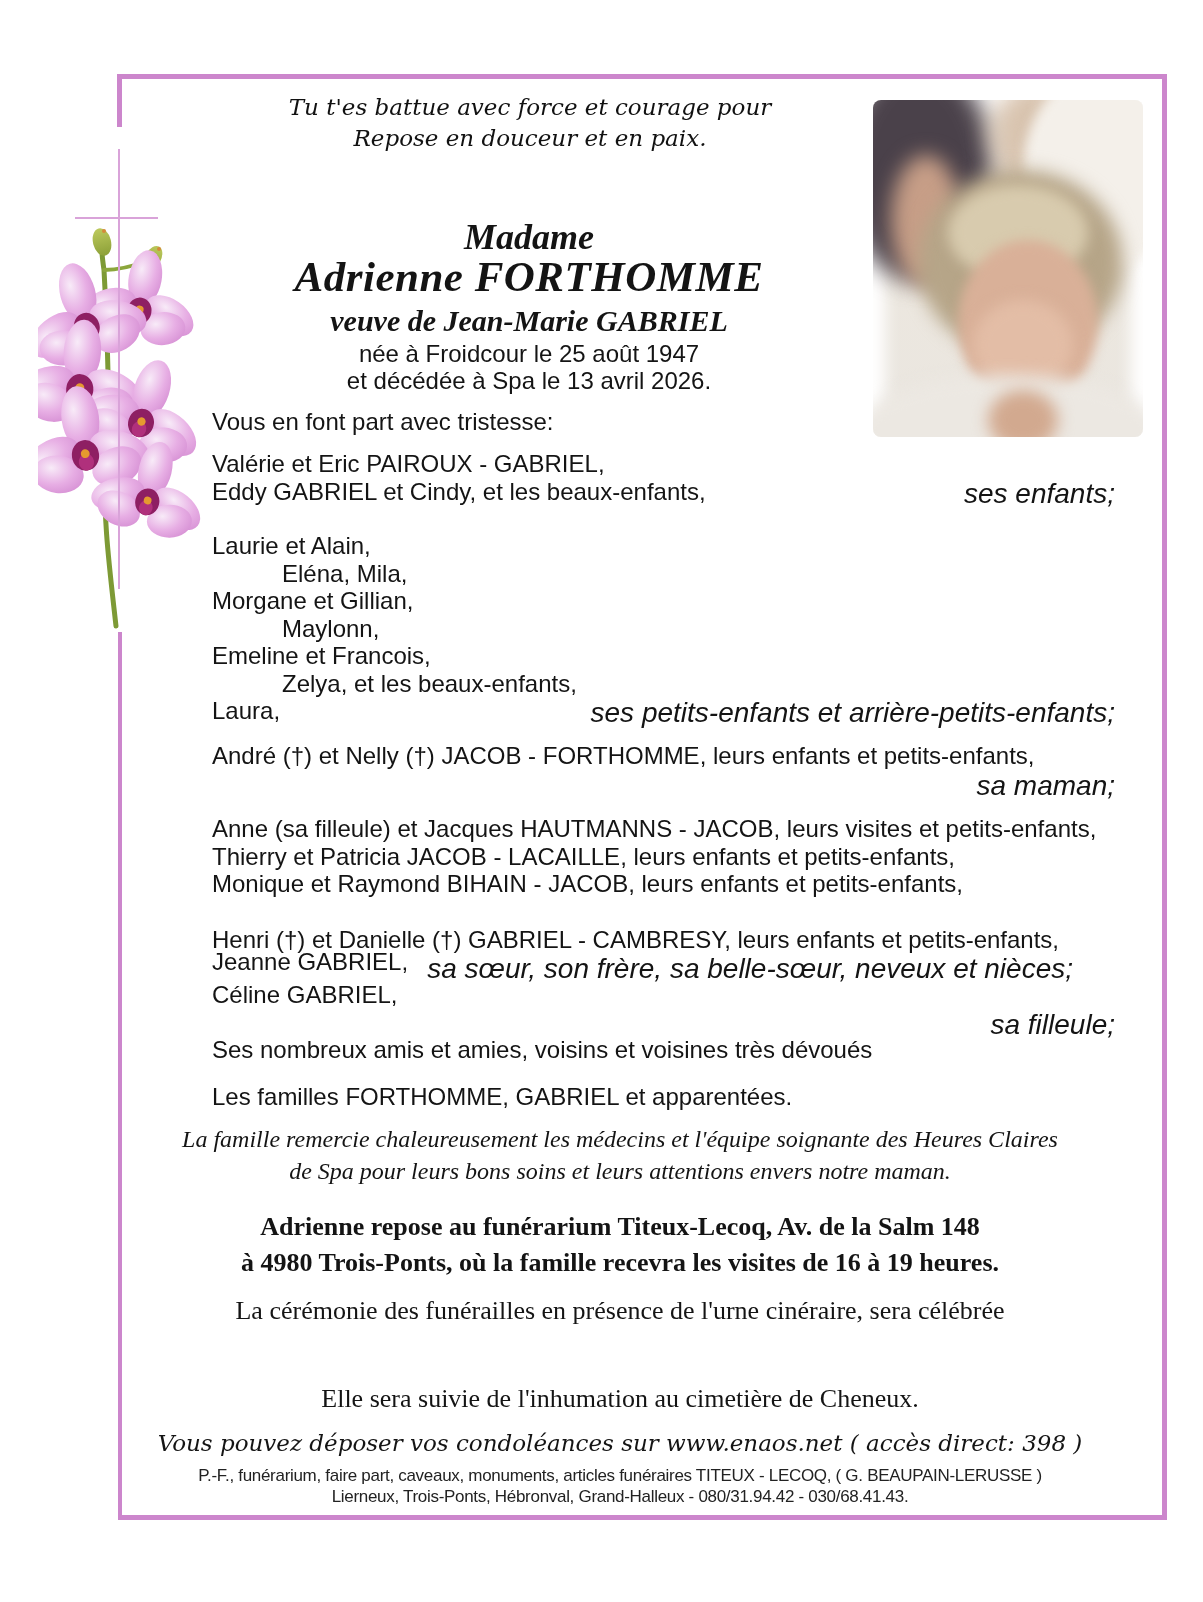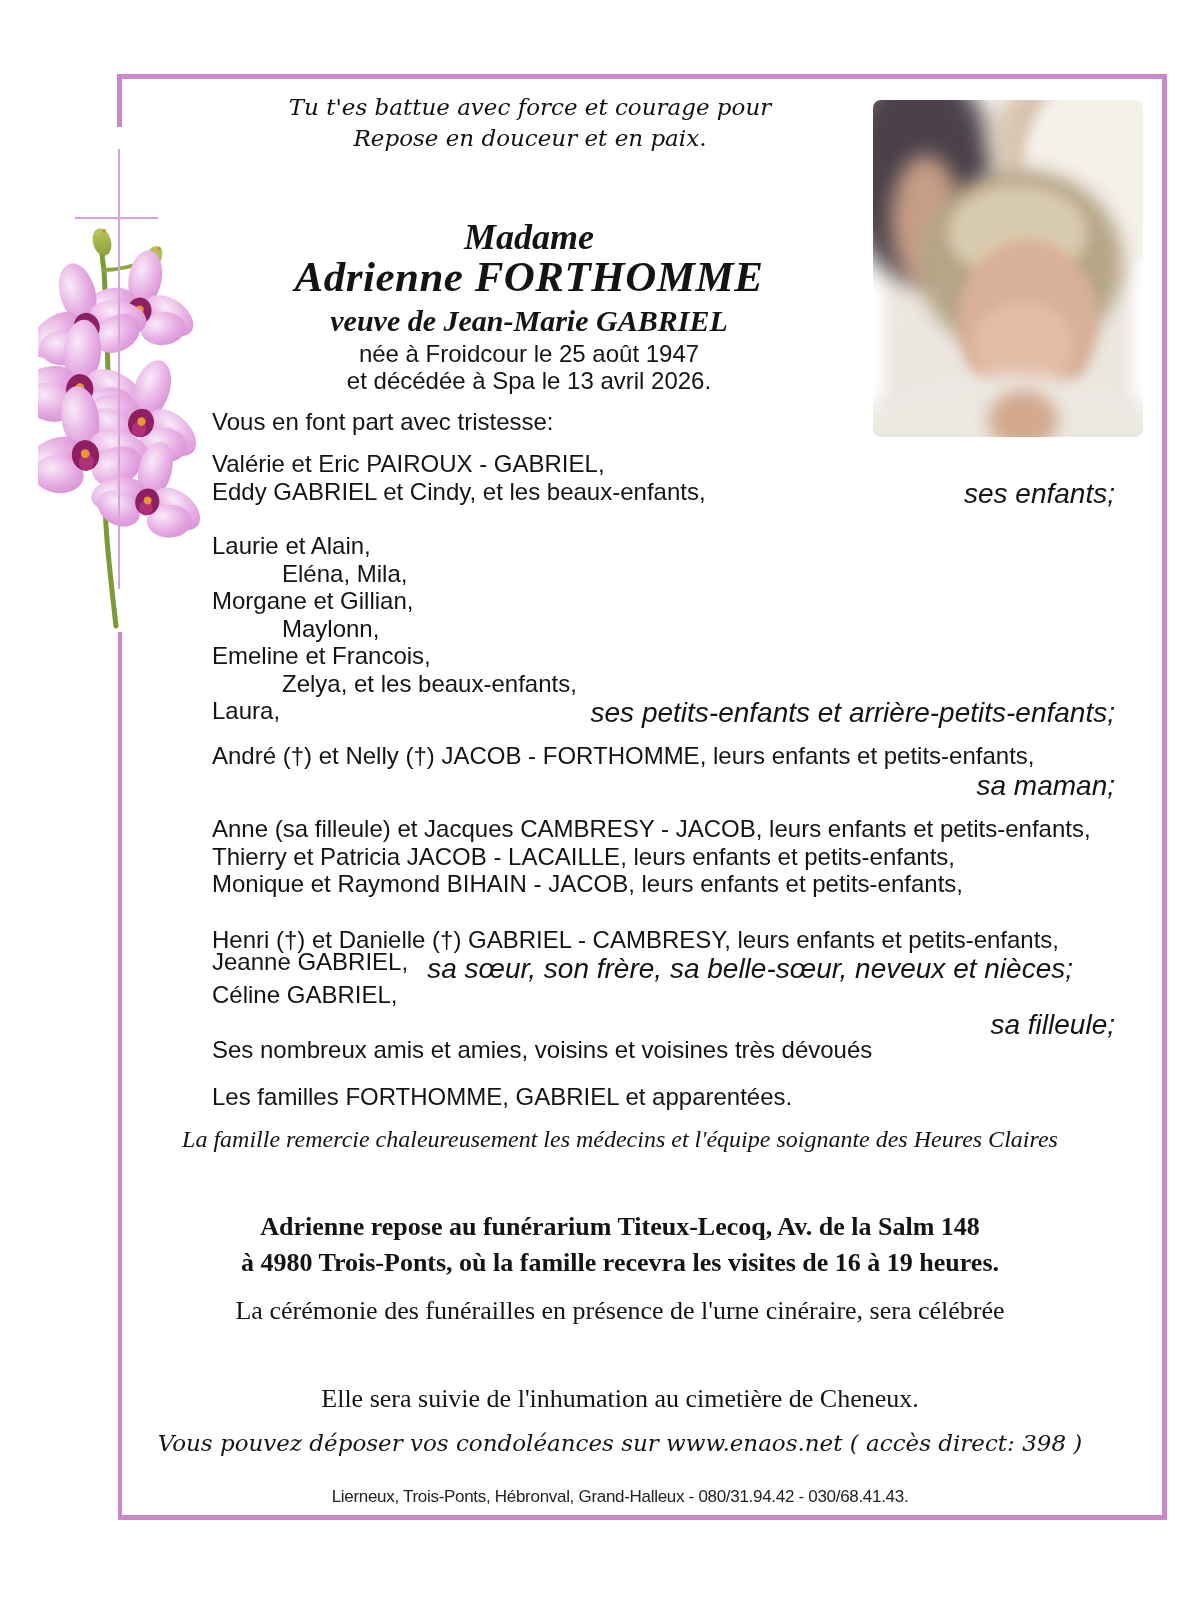--- a/index.html
+++ b/index.html
@@ -151,39 +151,41 @@
   <div class="bl" style="top:587px">Morgane et Gillian,</div>
   <div class="bl ind" style="top:615px">Maylonn,</div>
   <div class="bl" style="top:642px">Emeline et Francois,</div>
   <div class="bl ind" style="top:670px">Zelya, et les beaux-enfants,</div>
   <div class="bl" style="top:697px">Laura,</div>
   <div class="rl" style="top:697px">ses petits-enfants et arrière-petits-enfants;</div>
 
   <div class="bl" style="top:742px">André (†) et Nelly (†) JACOB - FORTHOMME, leurs enfants et petits-enfants,</div>
   <div class="rl" style="top:770px">sa maman;</div>
 
-  <div class="bl" style="top:815px">Anne (sa filleule) et Jacques CAMBRESY - JACOB, leurs enfants et petits-enfants,</div>
+  <div class="bl" style="top:815px">Anne (sa filleule) et Jacques HAUTMANNS - JACOB, leurs visites et petits-enfants,</div>
   <div class="bl" style="top:843px">Thierry et Patricia JACOB - LACAILLE, leurs enfants et petits-enfants,</div>
   <div class="bl" style="top:870px">Monique et Raymond BIHAIN - JACOB, leurs enfants et petits-enfants,</div>
   <div class="bl" style="top:948px">Jeanne GABRIEL,</div>
   <div class="bl" style="top:926px">Henri (†) et Danielle (†) GABRIEL - CAMBRESY, leurs enfants et petits-enfants,</div>
   <div class="rl" style="top:953px;right:130px">sa sœur, son frère, sa belle-sœur, neveux et nièces;</div>
 
   <div class="bl" style="top:981px">Céline GABRIEL,</div>
   <div class="rl" style="top:1009px">sa filleule;</div>
 
   <div class="bl" style="top:1036px">Ses nombreux amis et amies, voisins et voisines très dévoués</div>
   <div class="bl" style="top:1083px">Les familles FORTHOMME, GABRIEL et apparentées.</div>
 
   <div class="ctr thanks" style="top:1126px">La famille remercie chaleureusement les médecins et l'équipe soignante des Heures Claires</div>
+  <div class="ctr thanks" style="top:1158px">de Spa pour leurs bons soins et leurs attentions envers notre maman.</div>
 
   <div class="ctr repose" style="top:1212px">Adrienne repose au funérarium Titeux-Lecoq, Av. de la Salm 148</div>
   <div class="ctr repose" style="top:1248px">à 4980 Trois-Ponts, où la famille recevra les visites de 16 à 19 heures.</div>
 
   <div class="ctr cer" style="top:1296px">La cérémonie des funérailles en présence de l'urne cinéraire, sera célébrée</div>
 
   <div class="ctr cer" style="top:1384px">Elle sera suivie de l'inhumation au cimetière de Cheneux.</div>
 
   <div class="ctr condol" style="top:1430px">Vous pouvez déposer vos condoléances sur www.enaos.net ( accès direct: 398 )</div>
 
+  <div class="ctr foot" style="top:1466px">P.-F., funérarium, faire part, caveaux, monuments, articles funéraires  TITEUX - LECOQ,  ( G. BEAUPAIN-LERUSSE )</div>
   <div class="ctr foot" style="top:1487px">Lierneux, Trois-Ponts, Hébronval, Grand-Halleux  -  080/31.94.42   -   030/68.41.43.</div>
 
 </div>
 
 </body></html>

